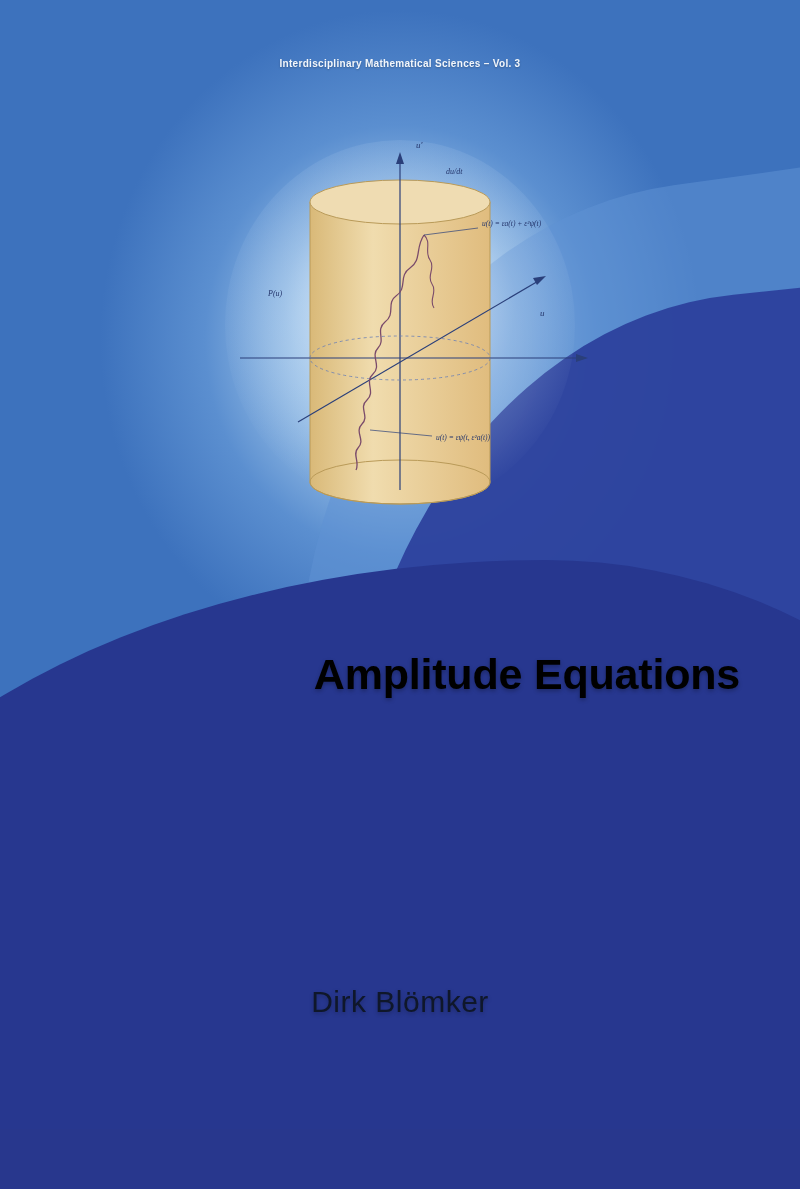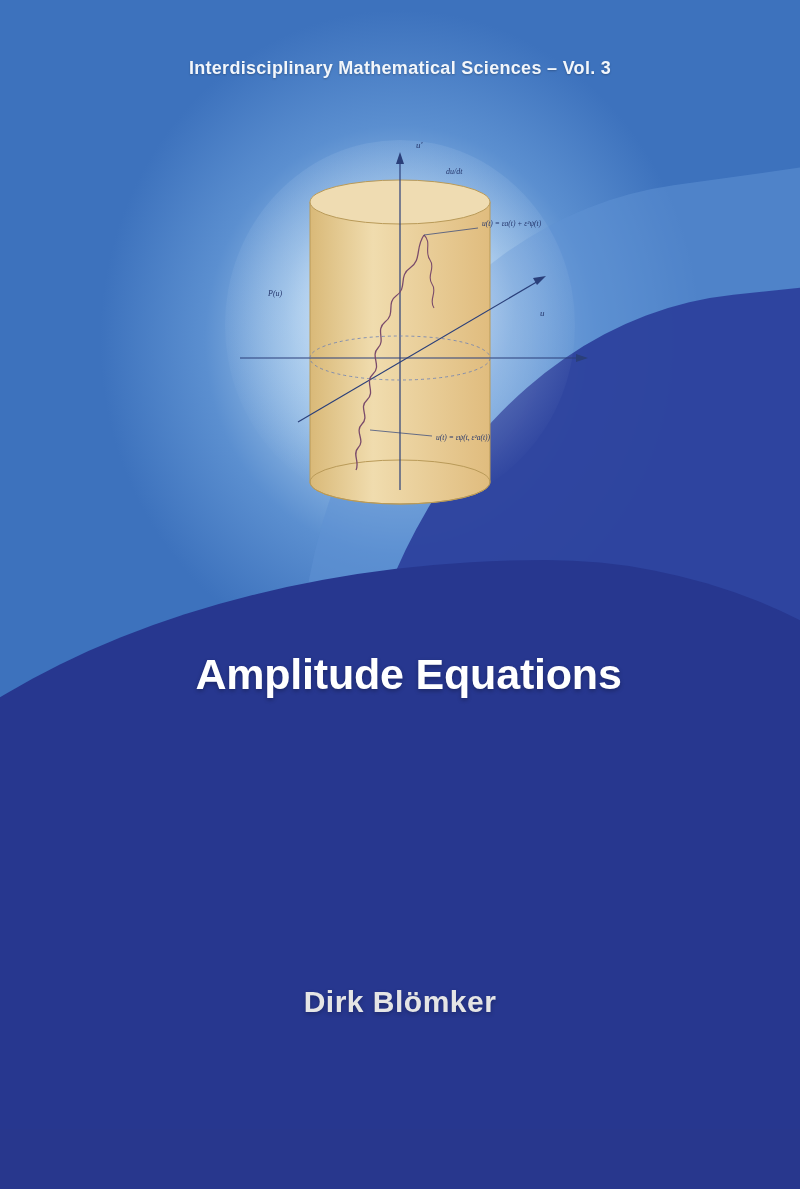--- a/index.html
+++ b/index.html
@@ -77,59 +77,59 @@
     background: #28378d;
   }
 
   .series {
     position: absolute;
     top: 58px;
     left: 0;
     right: 0;
     text-align: center;
     color: #f2f6fb;
-    font-size: 18px;
+    font-size: 10px;
     font-weight: bold;
     letter-spacing: 0.3px;
     text-shadow: 0 1px 2px rgba(0,0,0,0.25);
   }
 
   .illustration {
     position: absolute;
     left: 210px;
     top: 130px;
     width: 390px;
     height: 400px;
   }
   .illustration svg { display: block; }
 
   .title-block {
     position: absolute;
     left: 77px;
     right: 60px;
     top: 646px;
-    text-align: center;
-    color: #ffffff;
+    text-align: right;
+    color: #000000;
   }
   .title-line {
     font-size: 43px;
     font-weight: bold;
     line-height: 1.32;
     letter-spacing: -0.2px;
     text-shadow: 0 2px 4px rgba(0,0,0,0.28);
   }
   .author {
     position: absolute;
     left: 0;
     right: 0;
     top: 985px;
     text-align: center;
-    color: #e5e5e5;
+    color: #0f172a;
     font-size: 30px;
-    font-weight: bold;
+    font-weight: normal;
     letter-spacing: 0.5px;
     text-shadow: 0 2px 4px rgba(0,0,0,0.25);
   }
 </style>
 </head>
 <body>
 
 <div class="cover">
   <div class="bg-base"></div>
   <div class="swoosh-light"></div>

